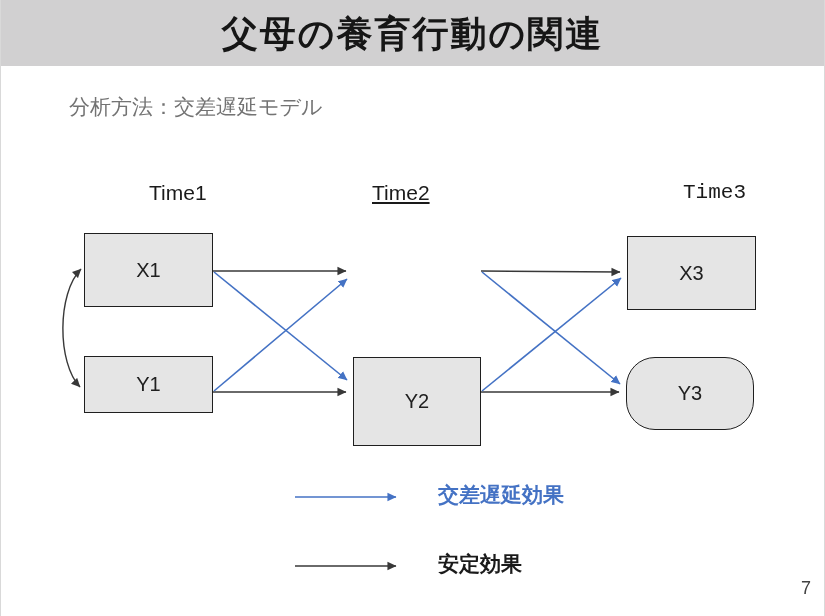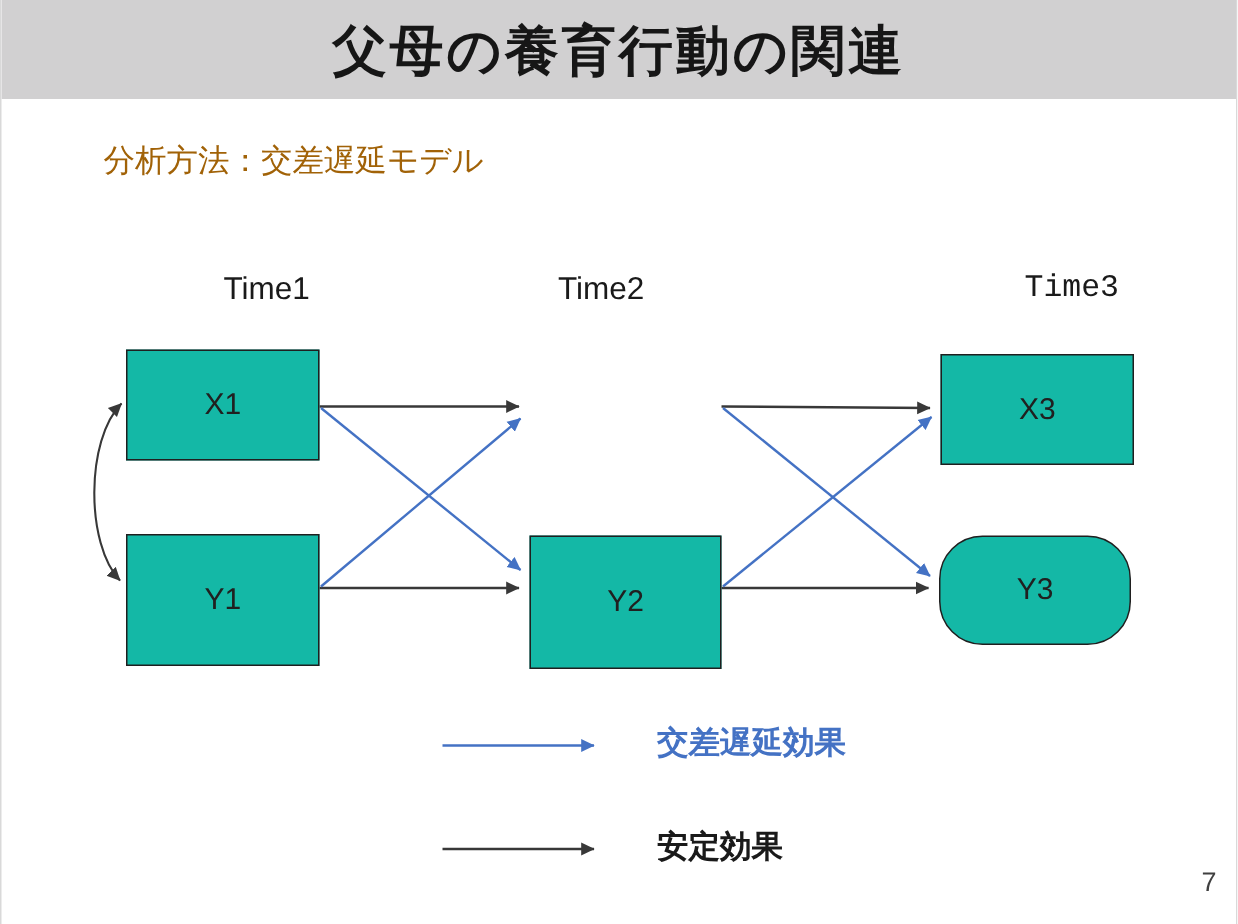--- a/index.html
+++ b/index.html
@@ -33,55 +33,55 @@
     letter-spacing: 2px;
     color: #161616;
     padding-top: 2px;
   }
 
   .subtitle {
     position: absolute;
     left: 68px;
     top: 93px;
     font-size: 21px;
-    color: #a16207;
+    color: #737373;
   }
 
   .time-label {
     position: absolute;
     top: 181px;
     font-size: 21px;
     color: #1a1a1a;
   }
   .tl-1 { left: 108px; margin-left: 40px; }
-  .tl-2 { left: 371px; }
+  .tl-2 { left: 371px; text-decoration: underline; }
   .tl-3 { left: 682px; font-family: Liberation Mono, monospace; }
 
   .arrows-layer {
     position: absolute;
     top: 0; left: 0;
     width: 825px;
     height: 616px;
     z-index: 1;
     pointer-events: none;
   }
 
   .box {
     position: absolute;
-    background: #14b8a6;
+    background: #e5e5e5;
     border: 1.6px solid #1f1f1f;
     display: flex;
     align-items: center;
     justify-content: center;
     font-size: 20px;
     color: #202020;
     z-index: 2;
   }
   .b-x1 { left: 83px;  top: 233px; width: 129px; height: 74px; }
-  .b-y1 { left: 83px;  top: 356px; width: 129px; height: 88px; }
+  .b-y1 { left: 83px;  top: 356px; width: 129px; height: 57px; }
   .b-x2 { left: 352px; top: 233px; width: 128px; height: 75px; }
   .b-y2 { left: 352px; top: 357px; width: 128px; height: 89px; }
   .b-x3 { left: 626px; top: 236px; width: 129px; height: 74px; }
   .b-y3 { left: 625px; top: 357px; width: 128px; height: 73px; border-radius: 29px; }
 
   .legend-row {
     position: absolute;
     left: 293px;
     display: flex;
     align-items: center;

